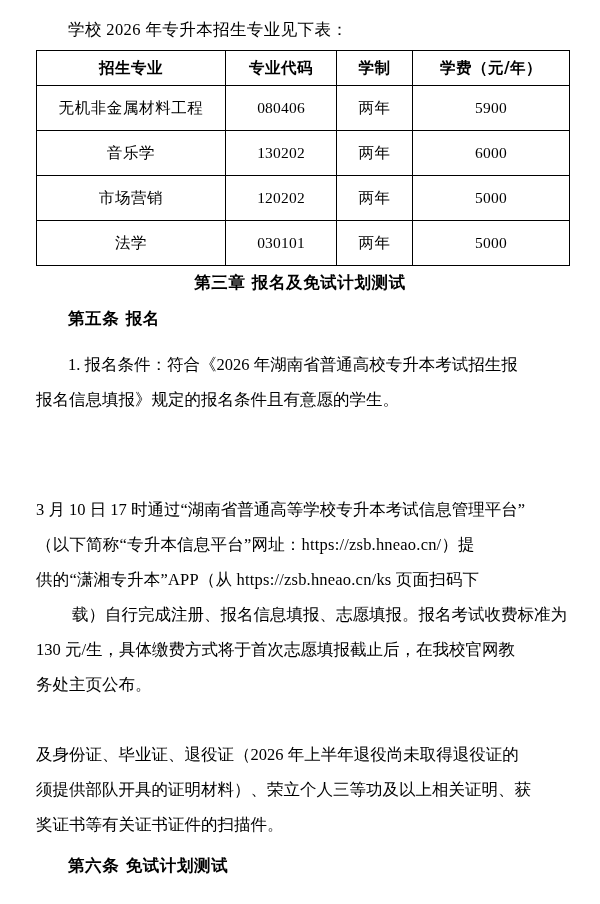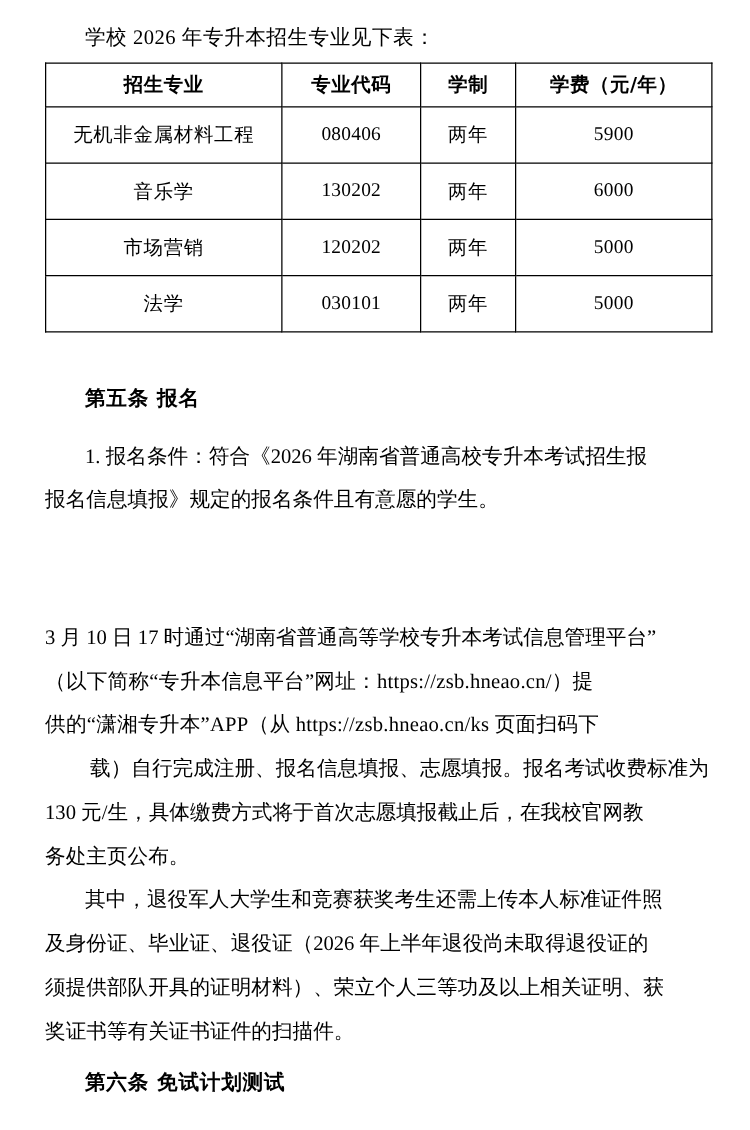--- a/index.html
+++ b/index.html
@@ -160,33 +160,33 @@
         <tr>
           <td>法学</td>
           <td class="num">030101</td>
           <td>两年</td>
           <td class="num">5000</td>
         </tr>
       </tbody>
     </table>
   </div>
 
+  <div class="chapter-head" style="top:272px;">第三章 报名及免试计划测试</div>
 
   <div class="article-head" style="top:308px;">第五条 报名</div>
 
   <div class="bline indent" style="top:355px;">1. 报名条件：符合《2026 年湖南省普通高校专升本考试招生报</div>
   <div class="bline flush" style="top:390px;">报名信息填报》规定的报名条件且有意愿的学生。</div>
 
   <div class="bline flush" style="top:500px;">3 月 10 日 17 时通过“湖南省普通高等学校专升本考试信息管理平台”</div>
   <div class="bline flush mono" style="top:535px;">（以下简称“专升本信息平台”网址：https://zsb.hneao.cn/）提</div>
   <div class="bline flush mono" style="top:570px;">供的“潇湘专升本”APP（从 https://zsb.hneao.cn/ks 页面扫码下</div>
   <div class="bline flush" style="top:605px;margin-left:36px;">载）自行完成注册、报名信息填报、志愿填报。报名考试收费标准为</div>
   <div class="bline flush" style="top:640px;">130 元/生，具体缴费方式将于首次志愿填报截止后，在我校官网教</div>
   <div class="bline flush" style="top:675px;">务处主页公布。</div>
 
-  <div class="bline indent" style="top:710px;">其中，退役军人大学生和竞赛获奖考生还需上传本人标准证件照</div>
   <div class="bline flush" style="top:745px;">及身份证、毕业证、退役证（2026 年上半年退役尚未取得退役证的</div>
   <div class="bline flush" style="top:780px;">须提供部队开具的证明材料）、荣立个人三等功及以上相关证明、获</div>
   <div class="bline flush" style="top:815px;">奖证书等有关证书证件的扫描件。</div>
 
   <div class="article-head" style="top:855px;">第六条 免试计划测试</div>
 
 </div>
 
 </body></html>

